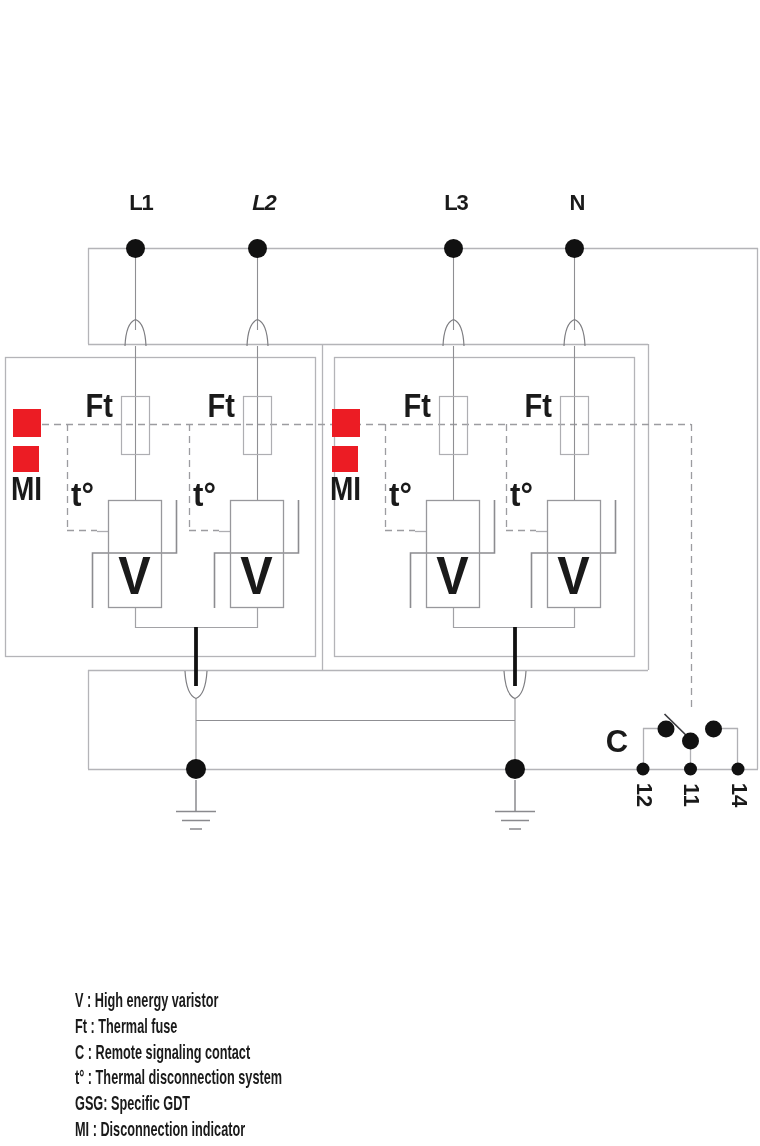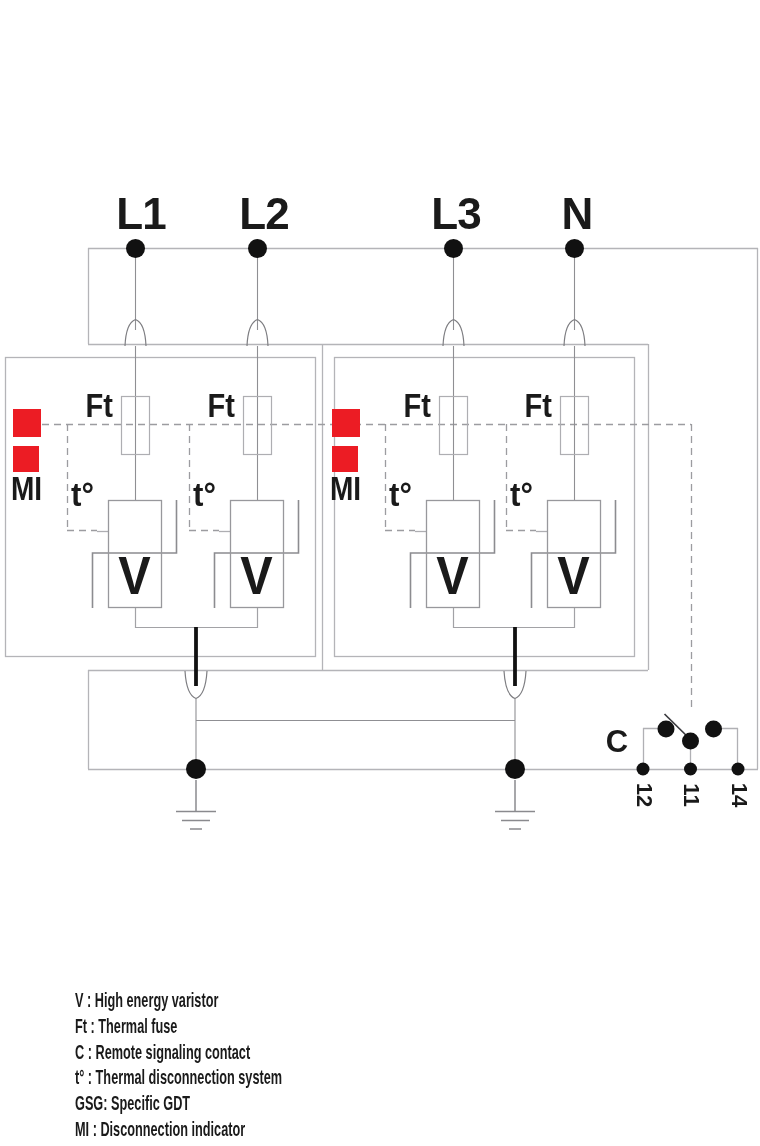--- a/index.html
+++ b/index.html
@@ -1,20 +1,20 @@
 <!DOCTYPE html>
 <html><head>
 <meta charset="utf-8">
 <style>
   html,body{margin:0;padding:0;background:#ffffff;}
   #page{position:relative;width:760px;height:1146px;background:#ffffff;overflow:hidden;
         font-family:"Liberation Sans", sans-serif;color:#1a1a1a;}
   #diagram-svg{position:absolute;left:0;top:0;}
   .lbl{position:absolute;line-height:1;white-space:nowrap;color:#1a1a1a;}
-  .phase-label{width:80px;text-align:center;font-size:44px;font-weight:800;letter-spacing:-1px;top:192px;}
+  .phase-label{width:80px;text-align:center;font-size:22px;font-weight:800;letter-spacing:-1px;top:192px;}
   .ft-label{width:60px;text-align:right;font-size:33px;font-weight:800;top:389px;
             transform:scaleX(.88);transform-origin:right center;}
   .t-label{font-size:34px;font-weight:800;top:477px;transform:scaleX(.92);transform-origin:left center;}
   .v-label{width:53px;text-align:center;font-size:54px;font-weight:700;top:548px;
            transform:scaleX(.9);transform-origin:center;}
   .mi-label{font-size:33px;font-weight:800;top:472px;transform:scaleX(.85);transform-origin:left center;}
   .c-label{width:40px;text-align:center;font-size:31px;font-weight:800;left:597px;top:726px;}
   .rot-label{width:44px;text-align:center;font-size:22px;font-weight:700;top:784px;
              transform:rotate(90deg);transform-origin:center;}
   .legend-line{left:75px;font-size:20.5px;font-weight:700;
@@ -145,21 +145,21 @@
 
     <g fill="#111111">
       <circle cx="135.5" cy="248.5" r="9.5"></circle>
       <circle cx="257.5" cy="248.5" r="9.5"></circle>
       <circle cx="453.5" cy="248.5" r="9.5"></circle>
       <circle cx="574.5" cy="248.5" r="9.5"></circle>
     </g>
   </svg>
 
   <div class="lbl phase-label" style="left:101px;">L1</div>
-  <div class="lbl phase-label" style="left:224px;">L2</div>
+  <div class="lbl phase-label" style="left:224px;font-style:italic;">L2</div>
   <div class="lbl phase-label" style="left:416px;">L3</div>
   <div class="lbl phase-label" style="left:537px;">N</div>
 
   <div class="lbl ft-label" style="left:53px;">Ft</div>
   <div class="lbl ft-label" style="left:175px;">Ft</div>
   <div class="lbl ft-label" style="left:371px;">Ft</div>
   <div class="lbl ft-label" style="left:492px;">Ft</div>
 
   <div class="lbl t-label" style="left:71px;">t°</div>
   <div class="lbl t-label" style="left:193px;">t°</div>

